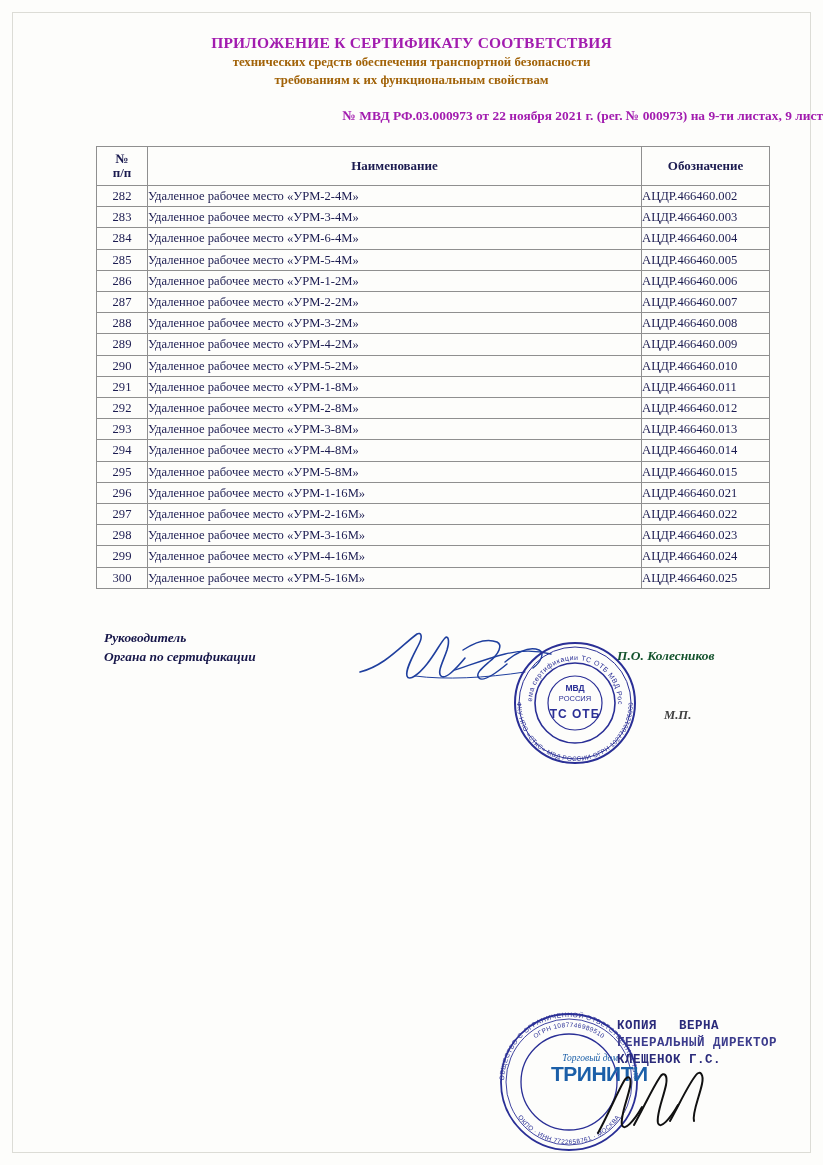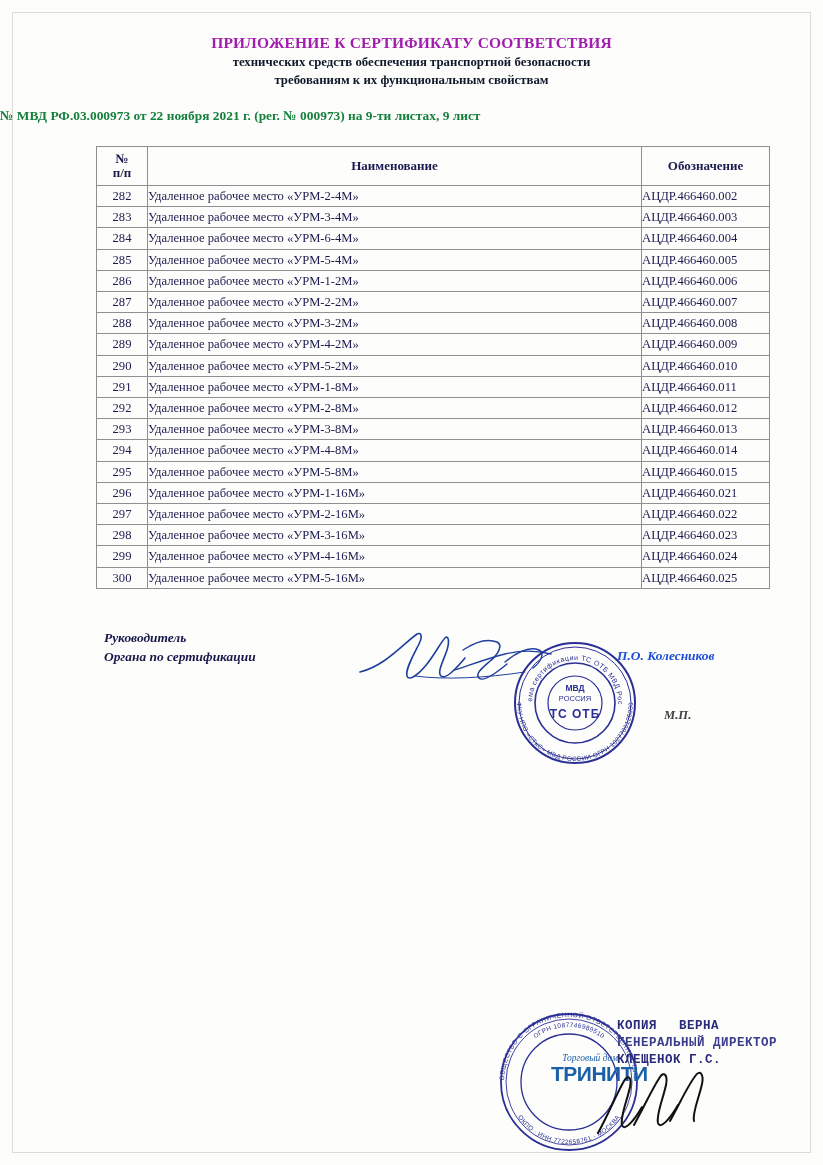--- a/index.html
+++ b/index.html
@@ -41,32 +41,32 @@
   .header .line1 {
     font-size: 15.5px;
     font-weight: bold;
     letter-spacing: 0.2px;
     color: #a21caf;
   }
   .header .line2,
   .header .line3 {
     font-size: 12.8px;
     font-weight: bold;
-    color: #0f172a;
+    color: #a16207;
     margin-top: 3px;
   }
   .cert-number {
     position: absolute;
     left: 0;
     top: 108px;
     width: 823px;
-    text-align: left;
+    text-align: right;
     font-size: 13.4px;
     font-weight: bold;
-    color: #15803d;
+    color: #a21caf;
   }
 
   
   .table-wrap {
     position: absolute;
     left: 96px;
     top: 146px;
     width: 674px;
   }
   table.reg {
@@ -124,21 +124,21 @@
     color: #17174a;
     line-height: 19px;
   }
   .sign-name {
     position: absolute;
     left: 617px;
     top: 648px;
     font-style: italic;
     font-weight: bold;
     font-size: 13.4px;
-    color: #1d4ed8;
+    color: #14532d;
   }
   .mp-label {
     position: absolute;
     left: 664px;
     top: 708px;
     font-style: italic;
     font-weight: bold;
     font-size: 12.6px;
     color: #404040;
   }

